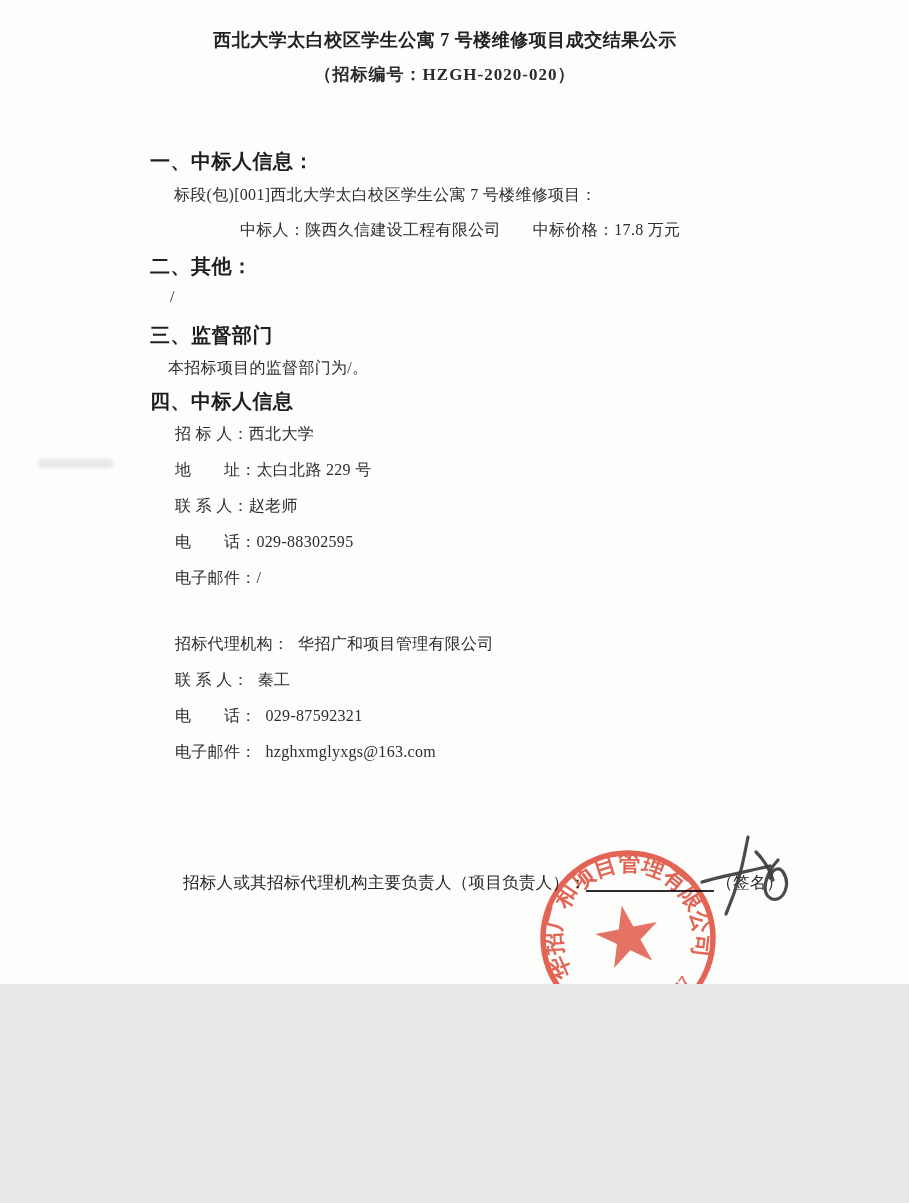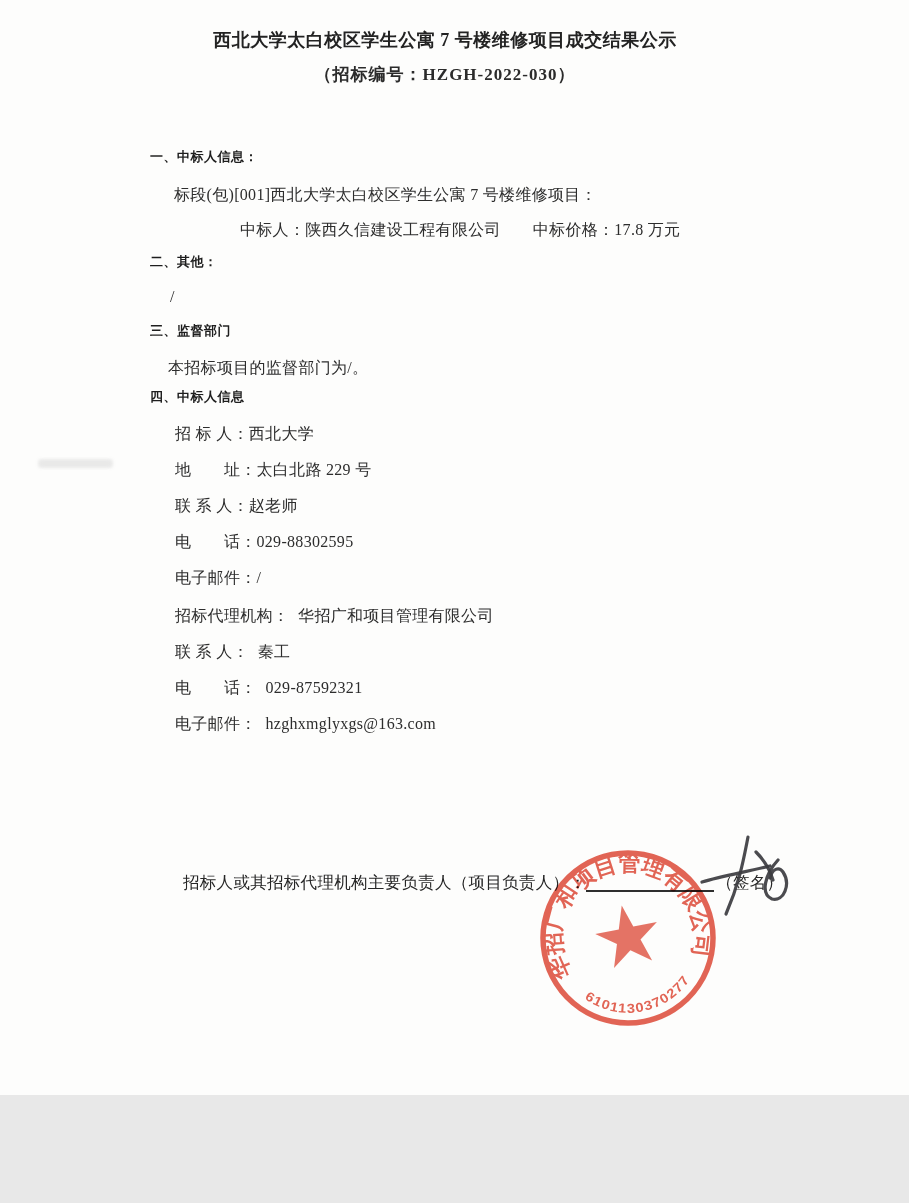--- a/index.html
+++ b/index.html
@@ -1,33 +1,33 @@
 <!DOCTYPE html>
 <html lang="zh" style="--stamp-color: #e0503e;"><head>
 <meta charset="utf-8">
 <style>
   html,body { margin:0; padding:0; background:#e8e8e8; }
   .page {
-    position:relative; width:909px; height:1095px; margin:0 auto;
+    position:relative; width:909px; height:984px; margin:0 auto;
     background:#fdfdfc; overflow:hidden;
     font-family:"Liberation Serif", serif;
     color:#2a2a2a;
   }
   .abs { position:absolute; white-space:nowrap; }
   .doc-title {
     left:0; top:28px; width:890px; text-align:center;
     font-size:18px; font-weight:600; letter-spacing:.5px; color:#232323;
   }
   .doc-subtitle {
     left:0; top:63px; width:890px; text-align:center;
     font-size:17px; font-weight:600; color:#2b2b2b; letter-spacing:1px;
   }
   .sec-heading {
     font-family:"Liberation Sans", sans-serif;
-    font-size:13px; font-weight:700; color:#1e1e1e; letter-spacing:.5px;
+    font-size:20px; font-weight:700; color:#1e1e1e; letter-spacing:.5px;
   }
   .body-line { font-size:16px; color:#2d2d2d; letter-spacing:.3px; }
   .price-part { margin-left:32px; }
   .contact-block { position:absolute; font-size:16px; color:#2d2d2d; }
   .contact-row { height:36px; line-height:17px; letter-spacing:.3px; }
   .contact-row .val { }
   .agency .contact-row .val { padding-left:9px; }
   .signoff { font-size:16.5px; color:#262626; letter-spacing:.3px; }
   .blank-line {
     display:inline-block; border-bottom:2px solid #2e2e2e;
@@ -56,21 +56,21 @@
   }
   .scan-gray-line { left:0; top:1193px; width:909px; height:1px; background:#c9c9c9; }
   .scan-black-bar { left:0; top:1196px; width:909px; height:7px; background:#1a1a1a; }
 </style>
 </head>
 <body>
 
 <div class="page">
 
   <div class="abs doc-title">西北大学太白校区学生公寓 7 号楼维修项目成交结果公示</div>
-  <div class="abs doc-subtitle">（招标编号：HZGH-2022-030）</div>
+  <div class="abs doc-subtitle">（招标编号：HZGH-2020-020）</div>
 
   <div class="abs sec-heading" style="left:150px; top:148px;">一、中标人信息：</div>
   <div class="abs body-line" style="left:174px; top:185px;">标段(包)[001]西北大学太白校区学生公寓 7 号楼维修项目：</div>
   <div class="abs body-line" style="left:200px; top:220px;margin-left:40px;">
     <span>中标人：</span><span>陕西久信建设工程有限公司</span><span class="price-part"><span>中标价格：</span><span>17.8 万元</span></span>
   </div>
 
   <div class="abs sec-heading" style="left:150px; top:253px;">二、其他：</div>
   <div class="abs body-line" style="left:170px; top:288px;">/</div>
 
@@ -80,21 +80,21 @@
   <div class="abs sec-heading" style="left:150px; top:388px;">四、中标人信息</div>
 
   <div class="contact-block tenderer" style="left:175px; top:425px;">
     <div class="contact-row"><span class="lbl">招 标 人：</span><span class="val">西北大学</span></div>
     <div class="contact-row"><span class="lbl">地　　址：</span><span class="val">太白北路 229 号</span></div>
     <div class="contact-row"><span class="lbl">联 系 人：</span><span class="val">赵老师</span></div>
     <div class="contact-row"><span class="lbl">电　　话：</span><span class="val">029-88302595</span></div>
     <div class="contact-row"><span class="lbl">电子邮件：</span><span class="val">/</span></div>
   </div>
 
-  <div class="contact-block agency" style="left:175px; top:607px;">
+  <div class="contact-block agency" style="left:175px; top:635px;">
     <div class="contact-row"><span class="lbl">招标代理机构：</span><span class="val">华招广和项目管理有限公司</span></div>
     <div class="contact-row"><span class="lbl">联 系 人：</span><span class="val">秦工</span></div>
     <div class="contact-row"><span class="lbl">电　　话：</span><span class="val">029-87592321</span></div>
     <div class="contact-row"><span class="lbl">电子邮件：</span><span class="val">hzghxmglyxgs@163.com</span></div>
   </div>
 
   <div class="abs signoff" style="left:183px; top:872px;">
     <span>招标人或其招标代理机构主要负责人（项目负责人）：</span><span class="blank-line blank-sign"></span><span class="suffix">（签名）</span>
   </div>
 

